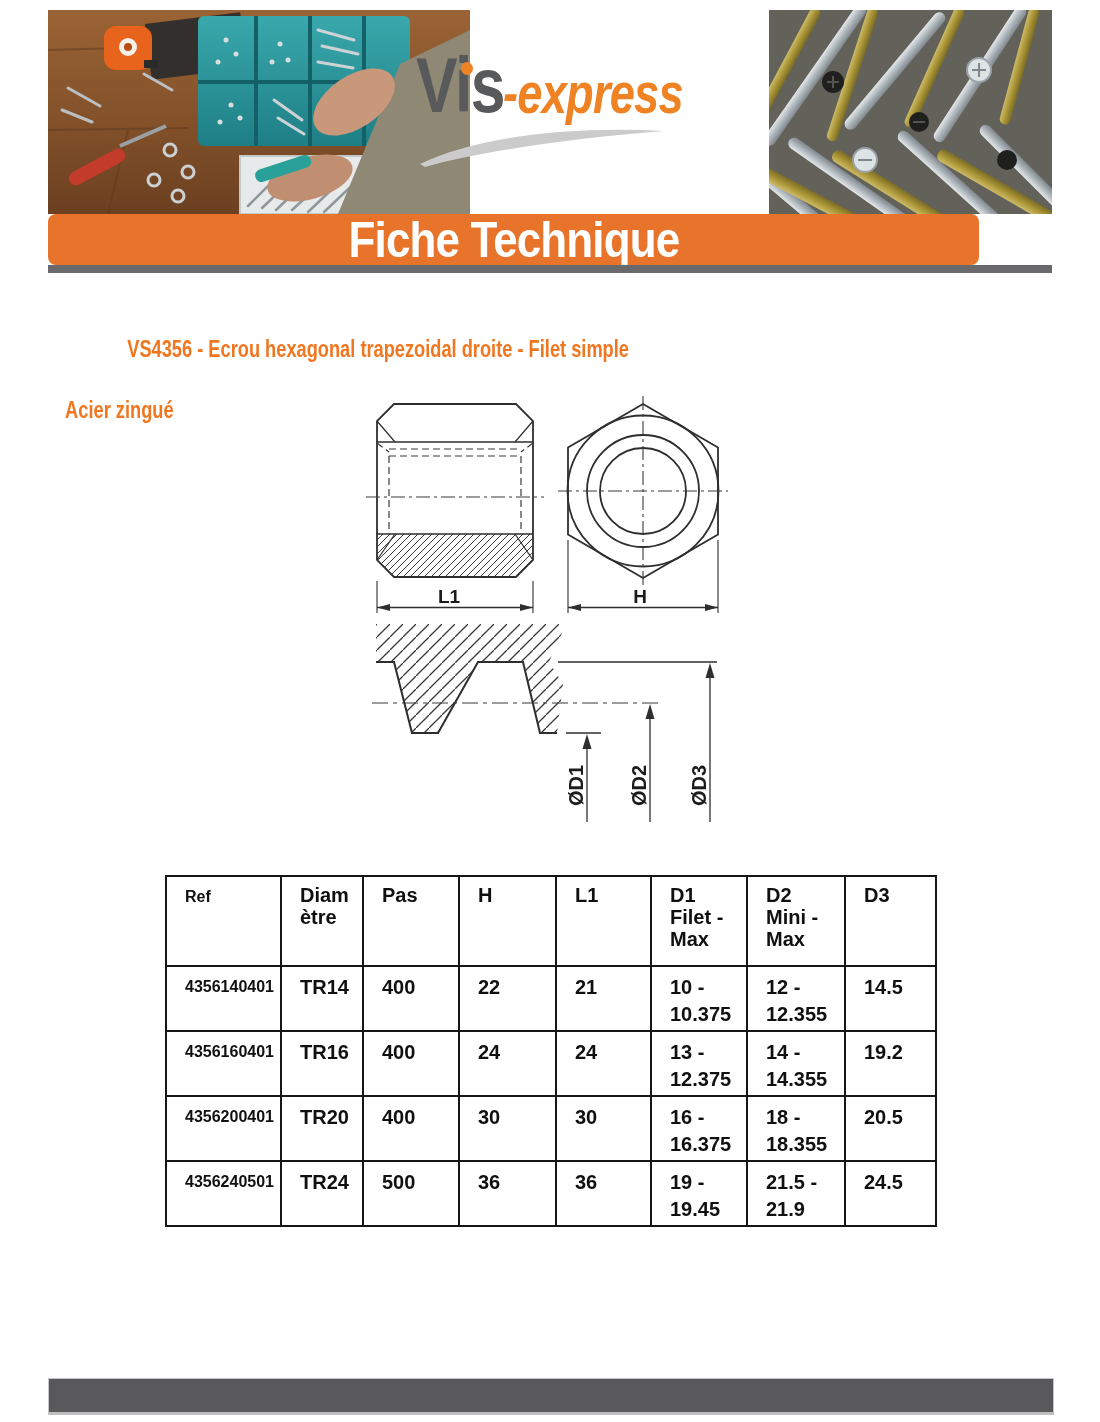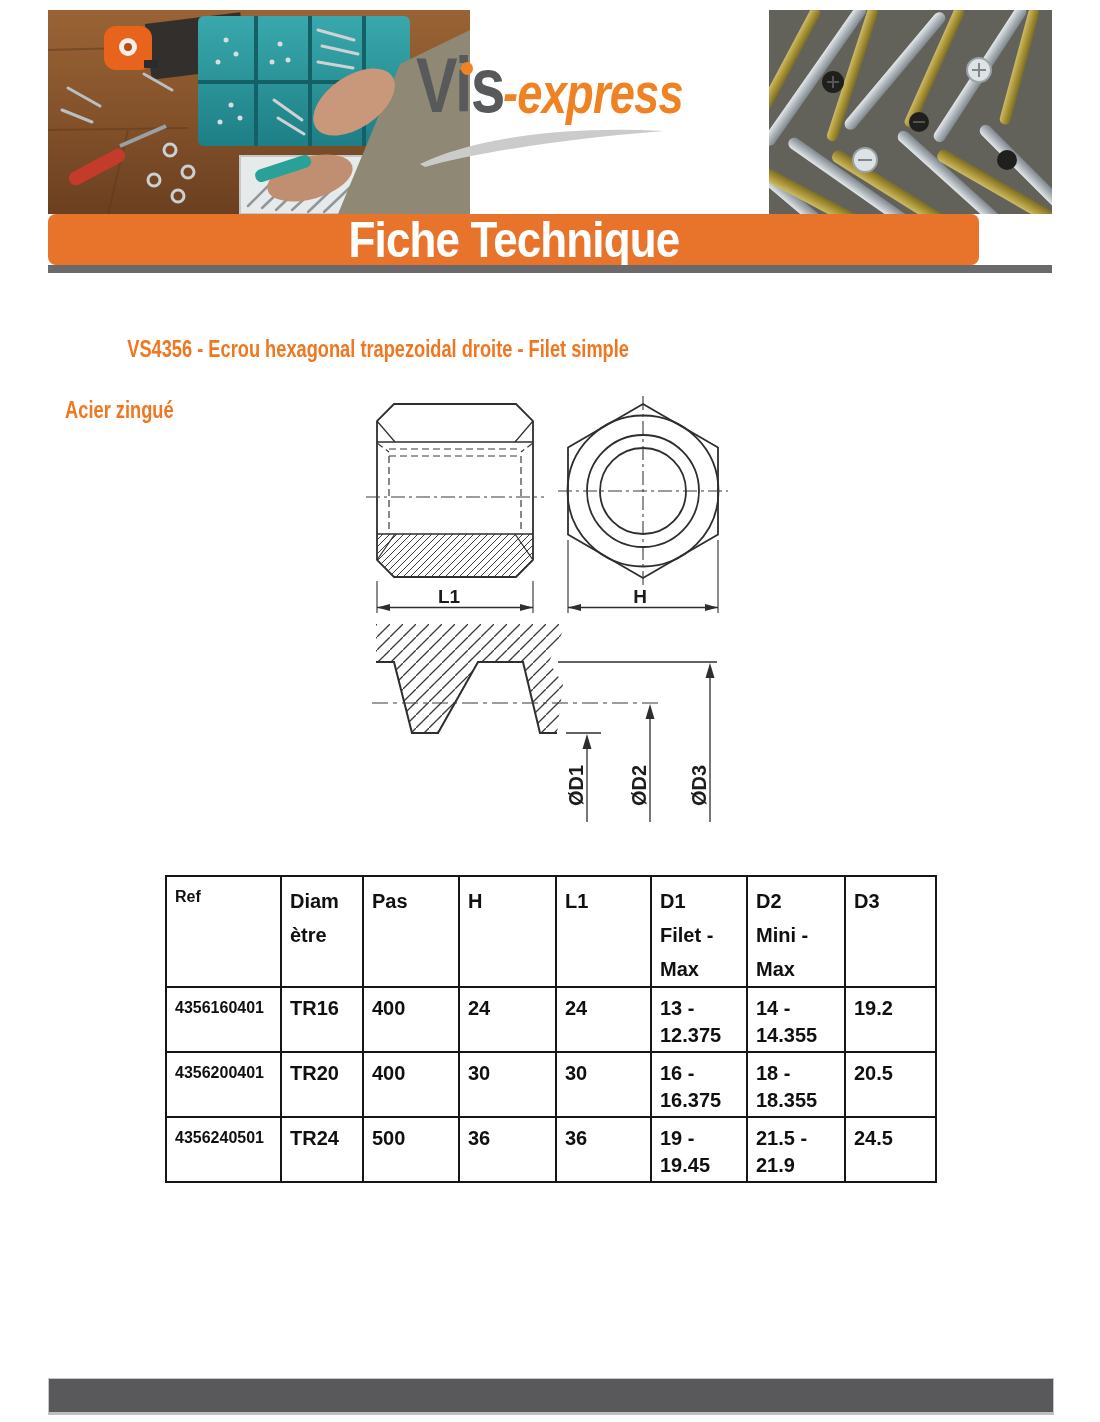--- a/index.html
+++ b/index.html
@@ -30,22 +30,22 @@
   #title1{top:335px;}
   #title2{top:364px;margin-top:32px;}
 
   
   #drawing{position:absolute;left:330px;top:390px;}
   .dline{stroke:#2e2e2e;fill:none;}
 
   
   #specTable{position:absolute;left:165px;top:875px;border-collapse:collapse;table-layout:fixed;width:770px;}
   #specTable th,#specTable td{border:2px solid #161616;vertical-align:top;text-align:left;
-      padding:7px 6px 0 8px;font-weight:bold;color:#101010;}
-  #specTable th{font-size:20px;line-height:34px;white-space:pre-line;}
+      padding:7px 6px 0 18px;font-weight:bold;color:#101010;}
+  #specTable th{font-size:20px;line-height:22px;white-space:pre-line;}
   #specTable td{font-size:20px;line-height:27px;}
   #specTable th.ref,#specTable td.ref{font-size:16px;line-height:20px;padding-top:10px;}
   #specTable thead tr{height:90px;}
   #specTable tbody tr{height:65px;}
 
   .footerbar{position:absolute;left:48px;top:1378px;width:1004px;height:33px;background:#59595B;
       border:1px solid #c6c6c6;border-bottom:3px solid #BFBFBF;}
 </style>
 </head>
 <body>
@@ -293,20 +293,30 @@
 Filet -
 Max</th>
         <th>D2
 Mini -
 Max</th>
         <th>D3</th>
       </tr>
     </thead>
     <tbody>
       <tr>
+        <td class="ref">4356140401</td>
+        <td>TR14</td>
+        <td>400</td>
+        <td>22</td>
+        <td>21</td>
+        <td>10 - 10.375</td>
+        <td>12 - 12.355</td>
+        <td>14.5</td>
+      </tr>
+      <tr>
         <td class="ref">4356160401</td>
         <td>TR16</td>
         <td>400</td>
         <td>24</td>
         <td>24</td>
         <td>13 - 12.375</td>
         <td>14 - 14.355</td>
         <td>19.2</td>
       </tr>
       <tr>

